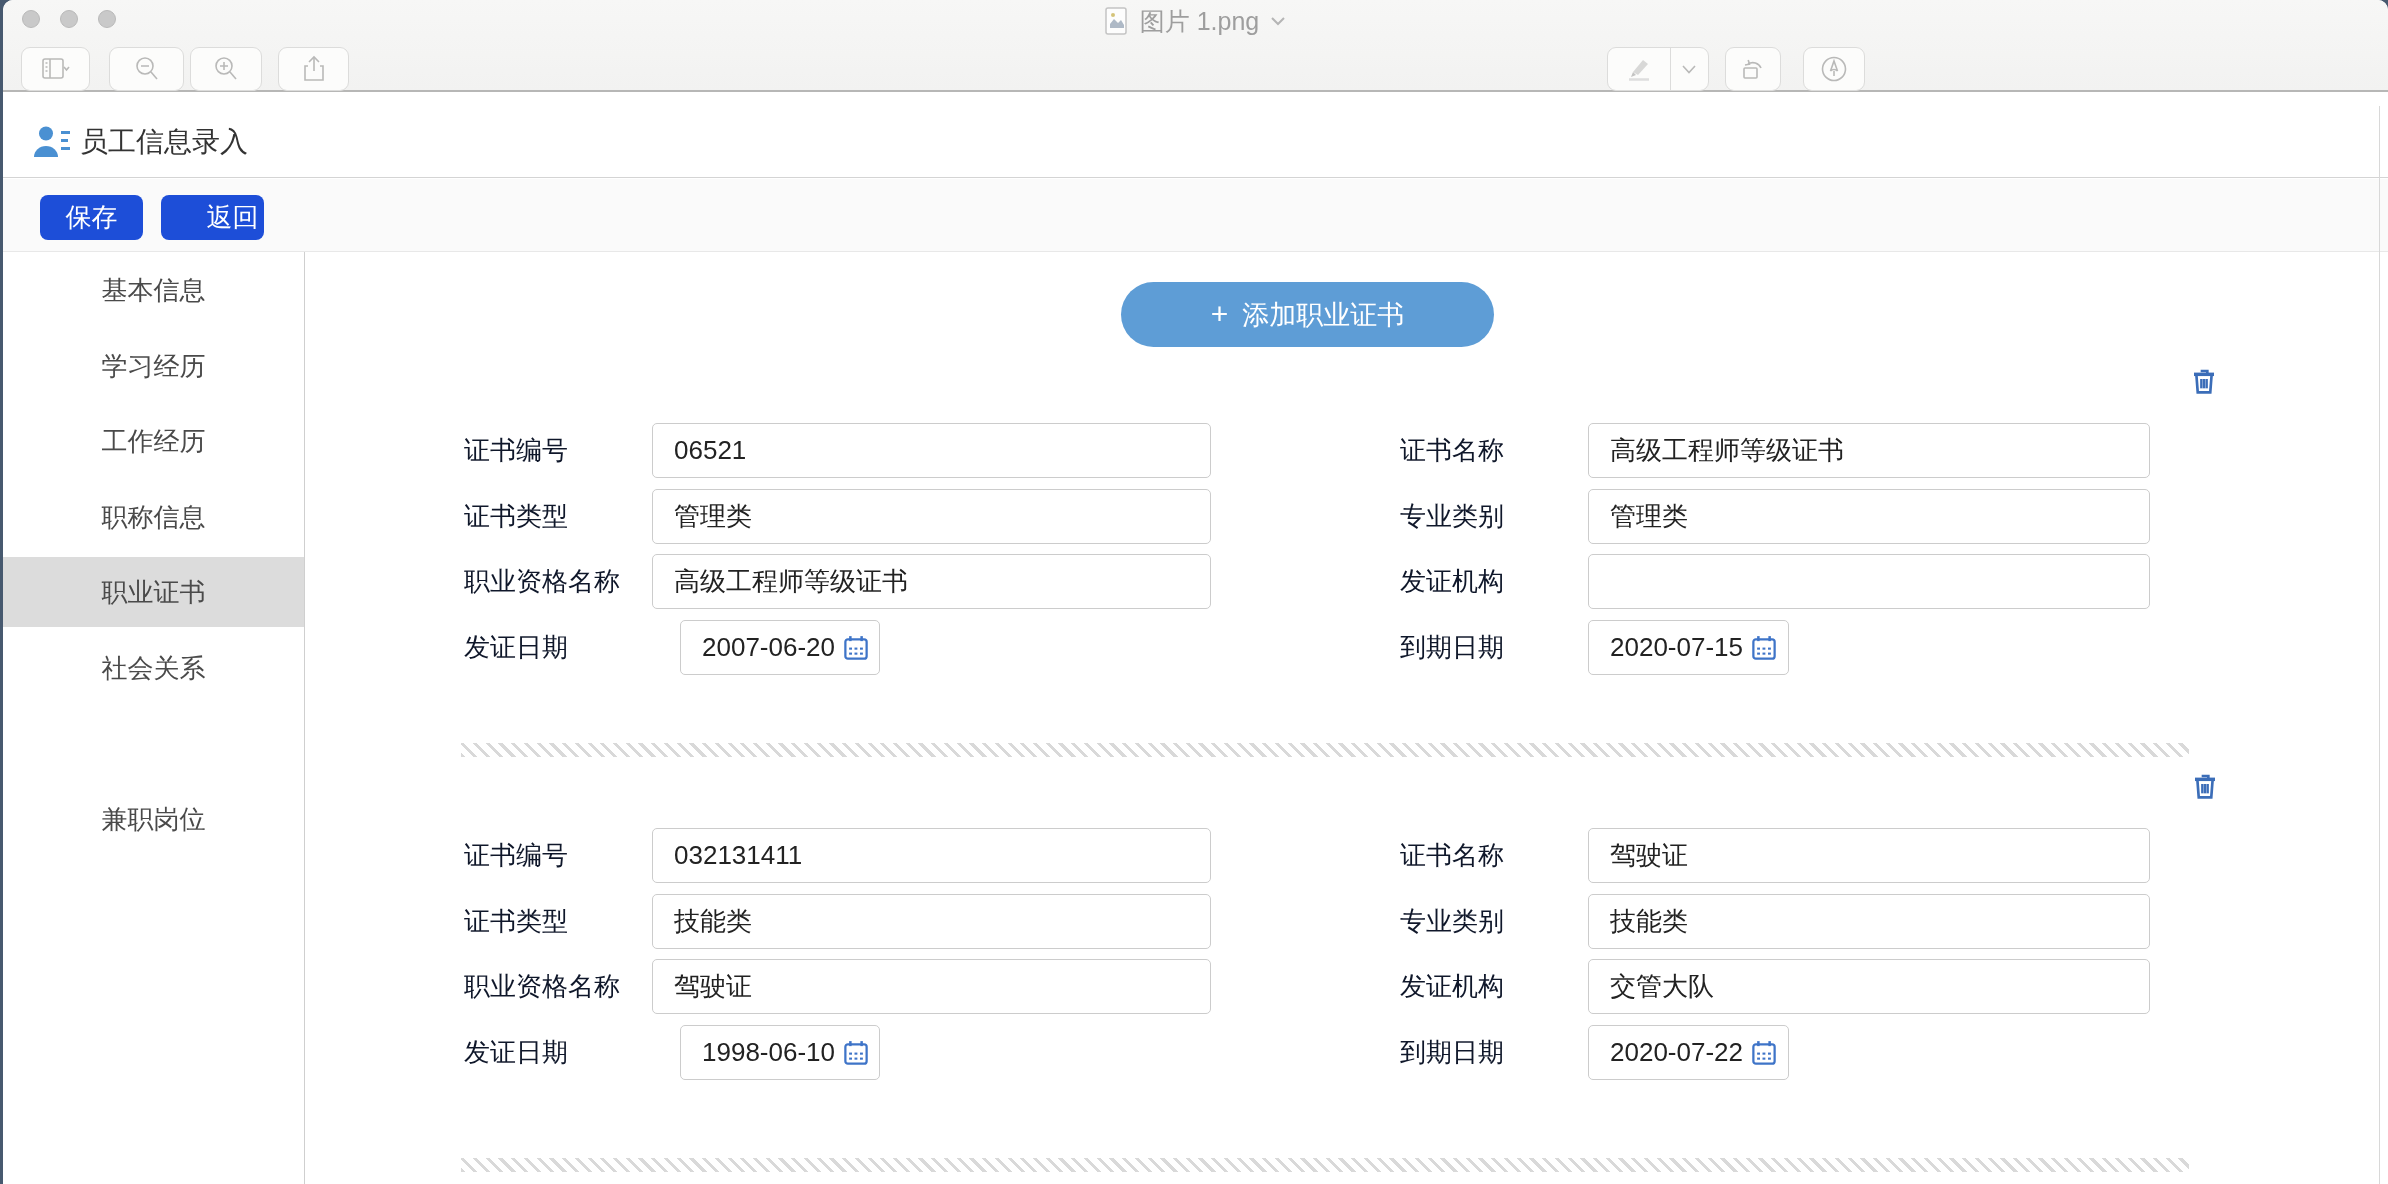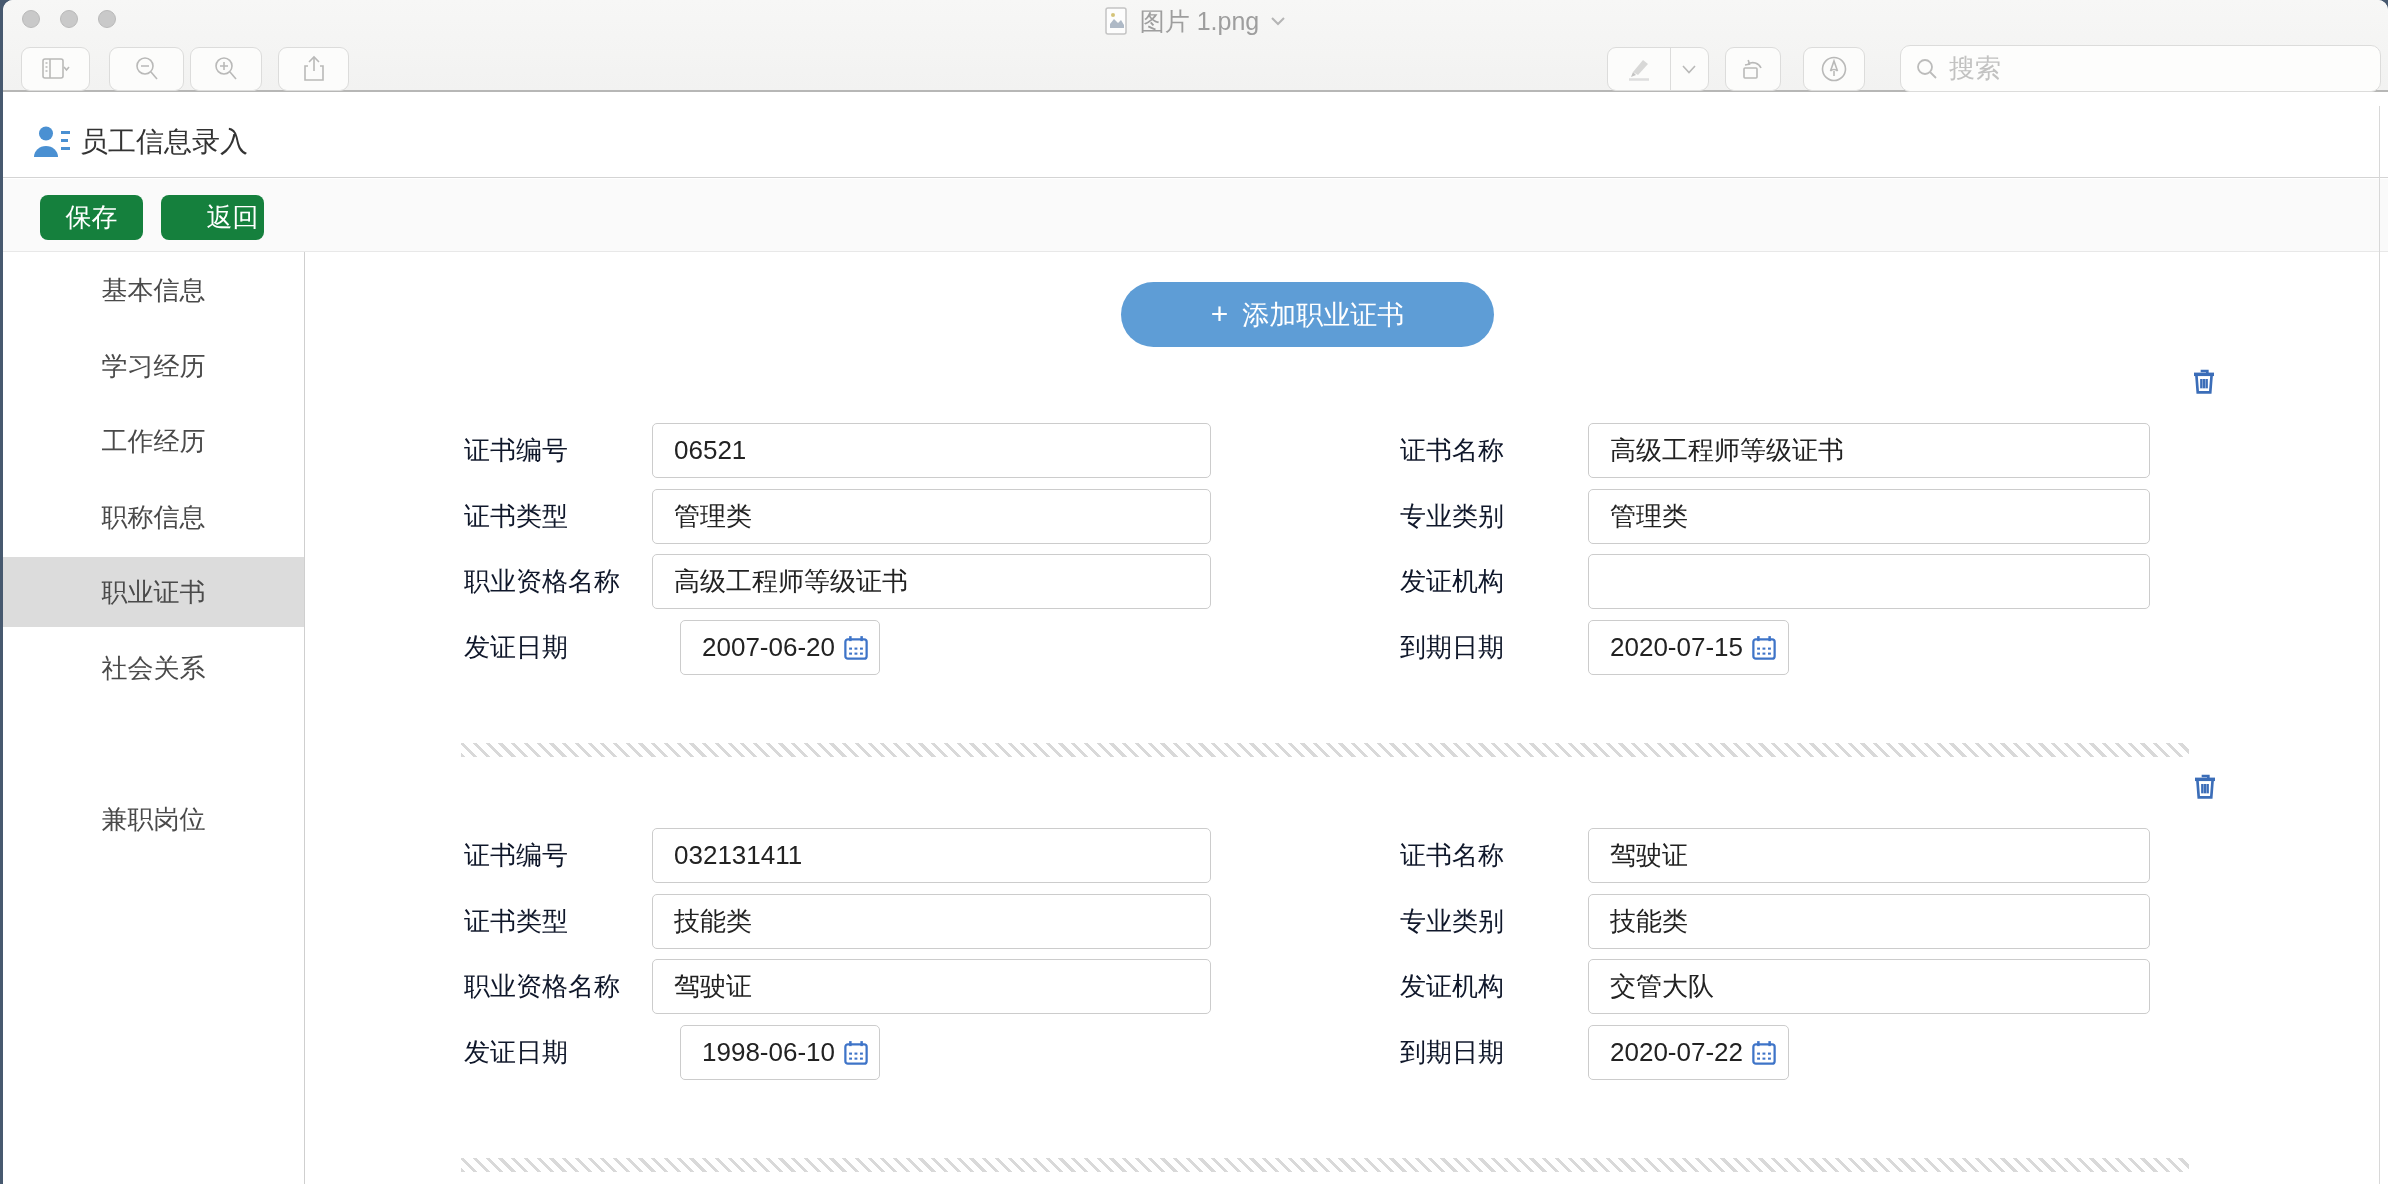--- a/index.html
+++ b/index.html
@@ -28,21 +28,21 @@
 
   
   .app-header { position:absolute; left:0; top:106px; width:100%; height:72px;
                 background:#fff; border-bottom:1px solid #d4d4d4; }
   .app-header-title { position:absolute; left:77px; top:0; height:72px; line-height:72px;
                       font-size:28px; color:#333; }
   .person-icon { position:absolute; left:30px; top:19px; }
 
   .action-band { position:absolute; left:0; top:179px; width:100%; height:73px;
                  background:#fafafa; border-bottom:1px solid #e8e8e8; }
-  .btn-blue { position:absolute; top:16px; height:45px; background:#15803d; color:#fff;
+  .btn-blue { position:absolute; top:16px; height:45px; background:#1d4ed8; color:#fff;
               font-size:26px; border:none; border-radius:8px; cursor:pointer;
               font-family:inherit; }
   .btn-save { left:37px; width:103px; }
   .btn-back { left:158px; width:103px;padding-left:40px; }
 
   
   .sidebar { position:absolute; left:0; top:252px; width:302px; height:932px;
              background:#fff; border-right:1px solid #cfcfcf; }
   .side-item { position:absolute; left:0; width:100%; height:70px; line-height:70px;
                text-align:center; font-size:26px; color:#4a4a4a; cursor:pointer; }
@@ -164,27 +164,20 @@
       </svg>
     </div>
     <div class="tb-btn" style="left:1800px;width:62px;">
       <svg width="30" height="30" viewBox="0 0 30 30">
         <circle cx="15" cy="15" r="11.5"></circle>
         <path d="M15 7 l3.5 10 a5 5 0 0 0 -7 0 Z"></path>
         <line x1="15" y1="17" x2="15" y2="22"></line>
       </svg>
     </div>
 
-    <div class="search-field">
-      <svg width="24" height="24" viewBox="0 0 24 24">
-        <circle cx="10" cy="10" r="7" fill="none" stroke="#bcbcbb" stroke-width="1.8"></circle>
-        <line x1="15" y1="15" x2="21" y2="21" stroke="#bcbcbb" stroke-width="1.8"></line>
-      </svg>
-      <span>搜索</span>
-    </div>
   </div>
 
   <div class="app-header">
     <svg class="person-icon" width="44" height="34" viewBox="0 0 44 34">
       <circle cx="13" cy="8.5" r="7" fill="#4a90d2"></circle>
       <path d="M1 32 a12 11 0 0 1 24 0 z" fill="#4a90d2"></path>
       <rect x="28" y="6" width="9" height="3" fill="#4a90d2"></rect>
       <rect x="28" y="14" width="7" height="3" fill="#4a90d2"></rect>
       <rect x="28" y="22" width="9" height="3" fill="#4a90d2"></rect>
     </svg>

